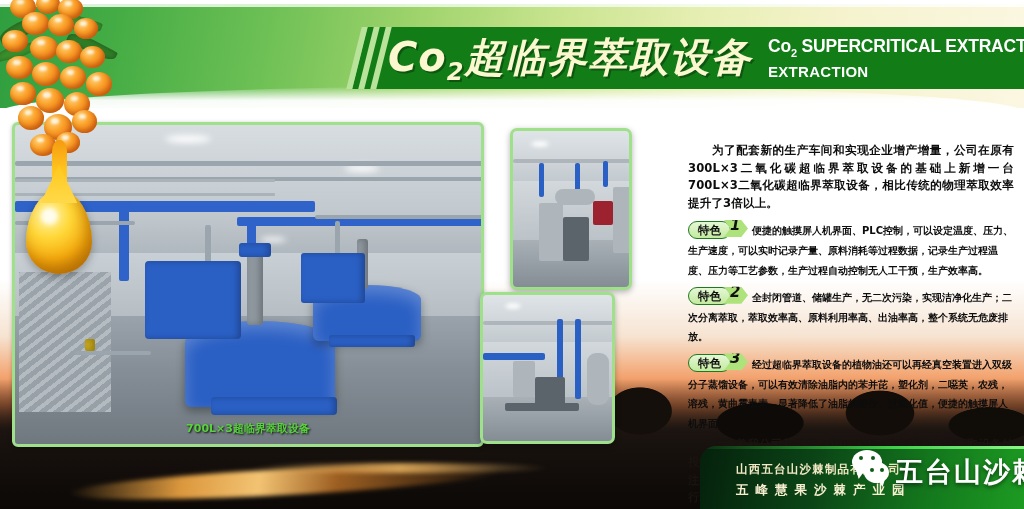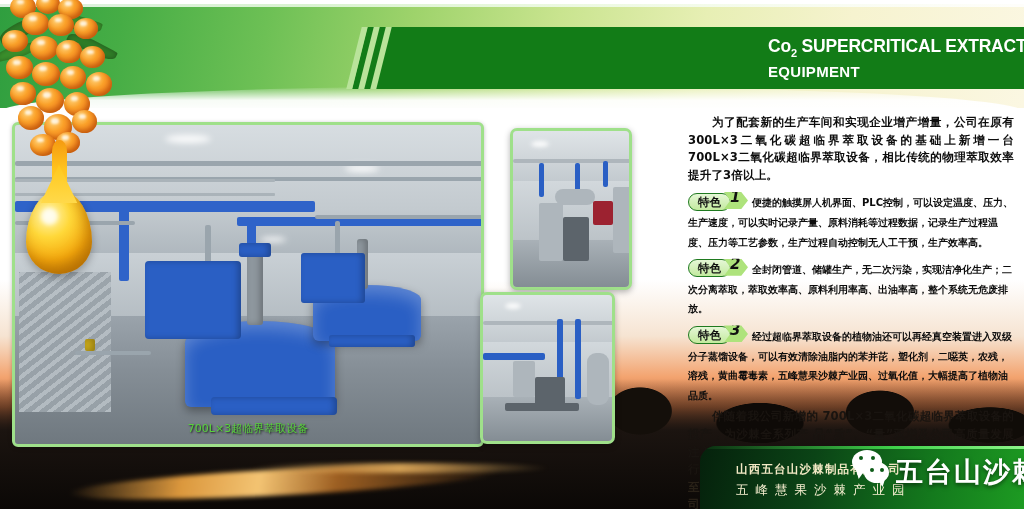--- a/index.html
+++ b/index.html
@@ -161,21 +161,21 @@
     position:absolute; background:#ffffff; border-radius:50%;
     filter:blur(3px); opacity:.9;
   }
 
   .photo-caption {
     position:absolute; left:0; bottom:8px; width:100%;
     text-align:center;
   }
   .photo-caption .cap-cn {
     font-family:"DejaVu Sans", sans-serif;
-    font-size:11px; font-weight:normal; color:#57d23b;
+    font-size:11px; font-weight:bold; color:#57d23b;
     text-shadow:1px 1px 2px rgba(0,0,0,.9);
     display:block;
   }
   .photo-caption .cap-en {
     font-family:"Liberation Serif", serif;
     font-size:9px; font-weight:bold; color:#3fbf2e;
     text-shadow:1px 1px 2px rgba(0,0,0,.9);
     display:block;
   }
 
@@ -244,21 +244,21 @@
   
   .text-col {
     position:absolute; left:688px; top:114px; width:326px;
   }
   .para {
     font-family:"DejaVu Sans", sans-serif;
     font-size:11.6px; font-weight:bold; line-height:17.6px;
     color:#0d0d0d; text-align:justify;
     letter-spacing:.1px;
   }
-  .para.indent { text-indent:24px; }
+  .para.indent { text-indent:24px;margin-top:28px; }
 
   .feature { position:relative; margin-top:8px; }
   .badge {
     display:inline-block; position:relative; vertical-align:middle;
     margin-right:4px; top:-1px;
   }
   .badge-pill {
     display:inline-block;
     background:linear-gradient(to bottom,#e5f7d6,#c3ea9e);
     border:1.4px solid #1f7a1f;
@@ -316,21 +316,21 @@
   }
   .brand-cn1 {
     position:absolute; left:36px; top:16px;
     font-family:"DejaVu Serif", serif;
     font-size:11.5px; font-weight:bold; color:#f3e9c5;
     letter-spacing:1.2px; white-space:nowrap;
   }
   .brand-cn2 {
     position:absolute; left:36px; top:36px;
     font-family:"DejaVu Serif", serif;
-    font-size:12.5px; font-weight:normal; color:#f7efd0;
+    font-size:12.5px; font-weight:bold; color:#f7efd0;
     letter-spacing:7px; white-space:nowrap;
   }
   .wechat {
     position:absolute; left:148px; top:2px; width:44px; height:38px;
   }
   .wechat .b1 {
     position:absolute; left:4px; top:2px; width:30px; height:24px;
     background:#ffffff; border-radius:50%;
   }
   .wechat .b1::after {
@@ -377,24 +377,25 @@
     <div class="top-band-hl"></div>
   </div>
   <div class="top-band-wave"></div>
   <div class="edge-top"></div>
 
   <div class="title-bar"></div>
   <div class="slash s1"></div>
   <div class="slash s2"></div>
   <div class="slash s3"></div>
 
+  <div class="title-cn"><span>Co</span><span class="sub">2</span><span>超临界萃取设备</span></div>
 
   <div class="title-en">
     <div class="l1"><span>Co</span><span class="sub">2</span><span> SUPERCRITICAL EXTRACTION</span></div>
-    <div class="l2">EQUIPMENT</div>
+    <div class="l2">EXTRACTION</div>
   </div>
 
   <div class="photo-main">
     <div class="pm-ceiling"></div>
     <div class="pm-wall"></div>
     <div class="pm-floor"></div>
 
     <div class="pm-light" style="left:150px;top:10px;width:46px;height:8px;"></div>
     <div class="pm-light" style="left:330px;top:40px;width:34px;height:7px;"></div>
     <div class="pm-light" style="left:245px;top:112px;width:26px;height:5px;"></div>
@@ -503,21 +504,21 @@
 
     <div class="feature">
       <span class="badge"><span class="badge-pill">特色</span><span class="badge-arrow"><span class="badge-num">1</span></span></span><span class="feat-text">便捷的触摸屏人机界面、PLC控制，可以设定温度、压力、生产速度，可以实时记录产量、原料消耗等过程数据，记录生产过程温度、压力等工艺参数，生产过程自动控制无人工干预，生产效率高。</span>
     </div>
 
     <div class="feature">
       <span class="badge"><span class="badge-pill">特色</span><span class="badge-arrow"><span class="badge-num">2</span></span></span><span class="feat-text">全封闭管道、储罐生产，无二次污染，实现洁净化生产；二次分离萃取，萃取效率高、原料利用率高、出油率高，整个系统无危废排放。</span>
     </div>
 
     <div class="feature">
-      <span class="badge"><span class="badge-pill">特色</span><span class="badge-arrow"><span class="badge-num">3</span></span></span><span class="feat-text">经过超临界萃取设备的植物油还可以再经真空装置进入双级分子蒸馏设备，可以有效清除油脂内的苯并芘，塑化剂，二噁英，农残，溶残，黄曲霉毒素，五峰慧果沙棘产业园、过氧化值，大幅提高了植物油品质。</span>
+      <span class="badge"><span class="badge-pill">特色</span><span class="badge-arrow"><span class="badge-num">3</span></span></span><span class="feat-text">经过超临界萃取设备的植物油还可以再经真空装置进入双级分子蒸馏设备，可以有效清除油脂内的苯并芘，塑化剂，二噁英，农残，溶残，黄曲霉毒素，显著降低了油脂的酸价、过氧化值，便捷的触摸屏人机界面。</span>
     </div>
 
     <div class="para indent fade1" style="margin-top:4px;">伴随着我公司新增的 700L×3二氧化碳超临界萃取设备的投产，为沙棘全系列产 品“质”、“量”双增及公司高质量发展注入强劲动力. 标志着我公司的生产技术设备跨入国际国内沙棘行业首</div>
     <div class="para fade2">至国行业的前列，市场竞争力上升了一个新台阶。对提升我公司</div>
 
   </div>
 
 
   <div class="brand">
     <div class="brand-top-line"></div>

